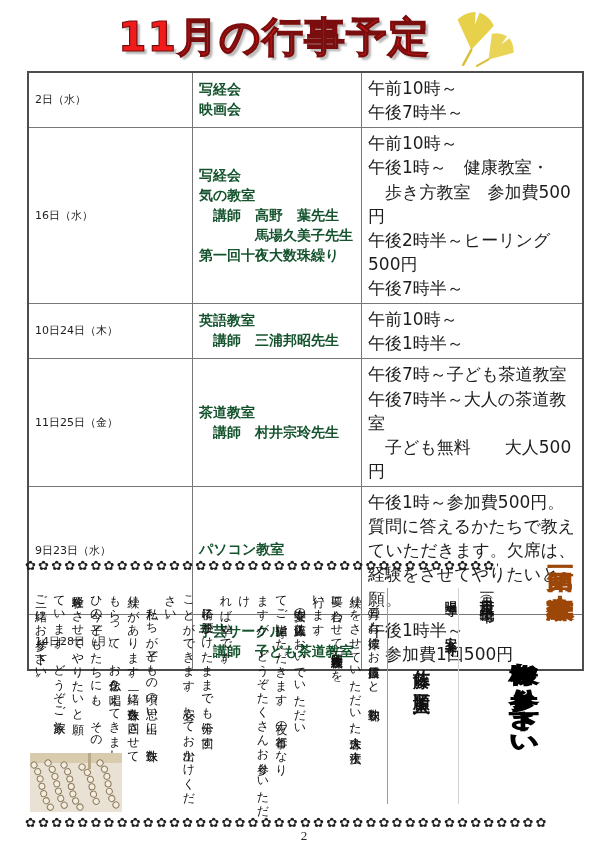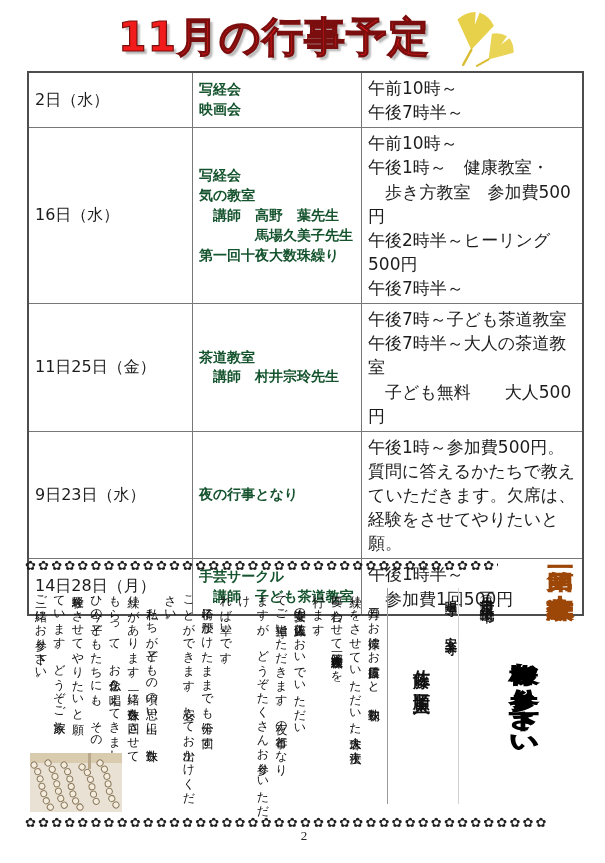--- a/index.html
+++ b/index.html
@@ -25,21 +25,21 @@
     border-collapse:collapse;table-layout:fixed;
   }
   table.schedule td{
     border:1px solid #777;
     vertical-align:middle;
     padding:3px 6px;
     white-space:pre-line;
     line-height:1.42;
   }
   table.schedule{border:2px solid #4d4d4d;}
-  td.c-date{width:151px;font-size:16px;color:#1c1c1c;padding-left:9px;}
+  td.c-date{width:151px;font-size:11px;color:#1c1c1c;padding-left:9px;}
   td.c-event{width:156px;font-size:14px;font-weight:bold;color:#14532d;}
   td.c-time{width:208px;font-size:17px;color:#1c1c1c;}
   
   .flower-border{
     position:absolute;height:17px;overflow:hidden;white-space:nowrap;
     font-size:13px;letter-spacing:2.2px;color:#1f1f1f;
   }
   .vtext{
     position:absolute;
     writing-mode:vertical-rl;
@@ -104,31 +104,38 @@
 気の教室
 　講師　高野　葉先生
 　　　　馬場久美子先生
 第一回十夜大数珠繰り</td>
       <td class="c-time">午前10時～
 午後1時～　健康教室・
 　歩き方教室　参加費500円
 午後2時半～ヒーリング500円
 午後7時半～</td>
     </tr>
+    <tr style="height:45px">
+      <td class="c-date">10日24日（木）</td>
+      <td class="c-event">英語教室
+　講師　三浦邦昭先生</td>
+      <td class="c-time">午前10時～
+午後1時半～</td>
+    </tr>
     <tr style="height:58px">
       <td class="c-date">11日25日（金）</td>
       <td class="c-event">茶道教室
 　講師　村井宗玲先生</td>
       <td class="c-time">午後7時～子ども茶道教室
 午後7時半～大人の茶道教室
 　子ども無料　　大人500円</td>
     </tr>
     <tr style="height:58px">
       <td class="c-date">9日23日（水）</td>
-      <td class="c-event">夜の行事となり</td>
+      <td class="c-event">パソコン教室</td>
       <td class="c-time">午後1時～参加費500円。質問に答えるかたちで教えていただきます。欠席は、経験をさせてやりたいと願。</td>
     </tr>
     <tr style="height:45px">
       <td class="c-date">14日28日（月）</td>
       <td class="c-event">手芸サークル
 　講師　子ども茶道教室</td>
       <td class="c-time">午後1時半～
 　参加費1回500円</td>
     </tr>
   </tbody>

